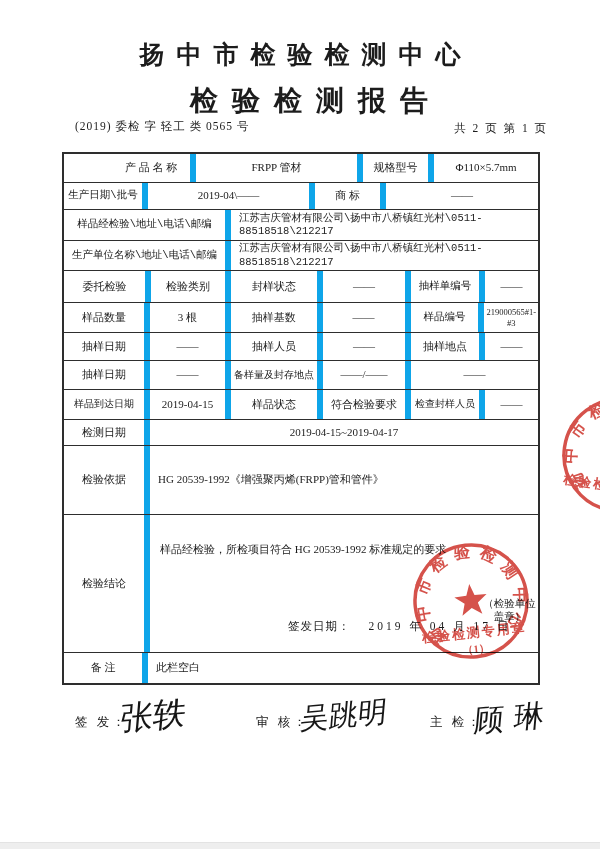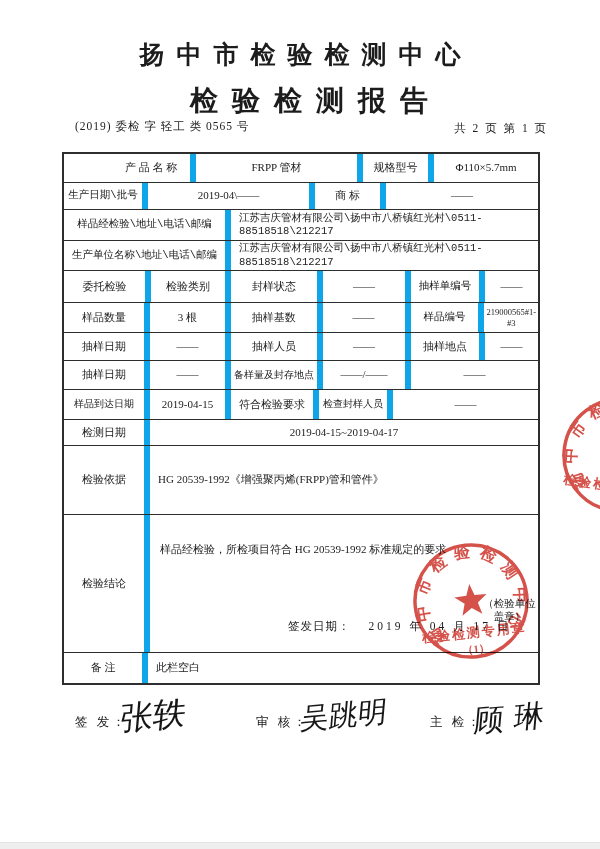--- a/index.html
+++ b/index.html
@@ -105,20 +105,21 @@
       <div class="tcell" style="width:80px">抽样日期</div>
       <div class="tcell" style="width:81px">——</div>
       <div class="tcell fs10" style="width:92px">备样量及封存地点</div>
       <div class="tcell" style="width:88px">——/——</div>
       <div class="tcell grow">——</div>
     </div>
 
     <div class="trow" style="height:30px">
       <div class="tcell fs10" style="width:80px">样品到达日期</div>
       <div class="tcell" style="width:81px">2019-04-15</div>
+      <div class="tcell" style="width:92px">样品状态</div>
       <div class="tcell" style="width:88px">符合检验要求</div>
       <div class="tcell fs10" style="width:74px">检查封样人员</div>
       <div class="tcell grow">——</div>
     </div>
 
     <div class="trow" style="height:26px">
       <div class="tcell" style="width:80px">检测日期</div>
       <div class="tcell grow">2019-04-15~2019-04-17</div>
     </div>
 

